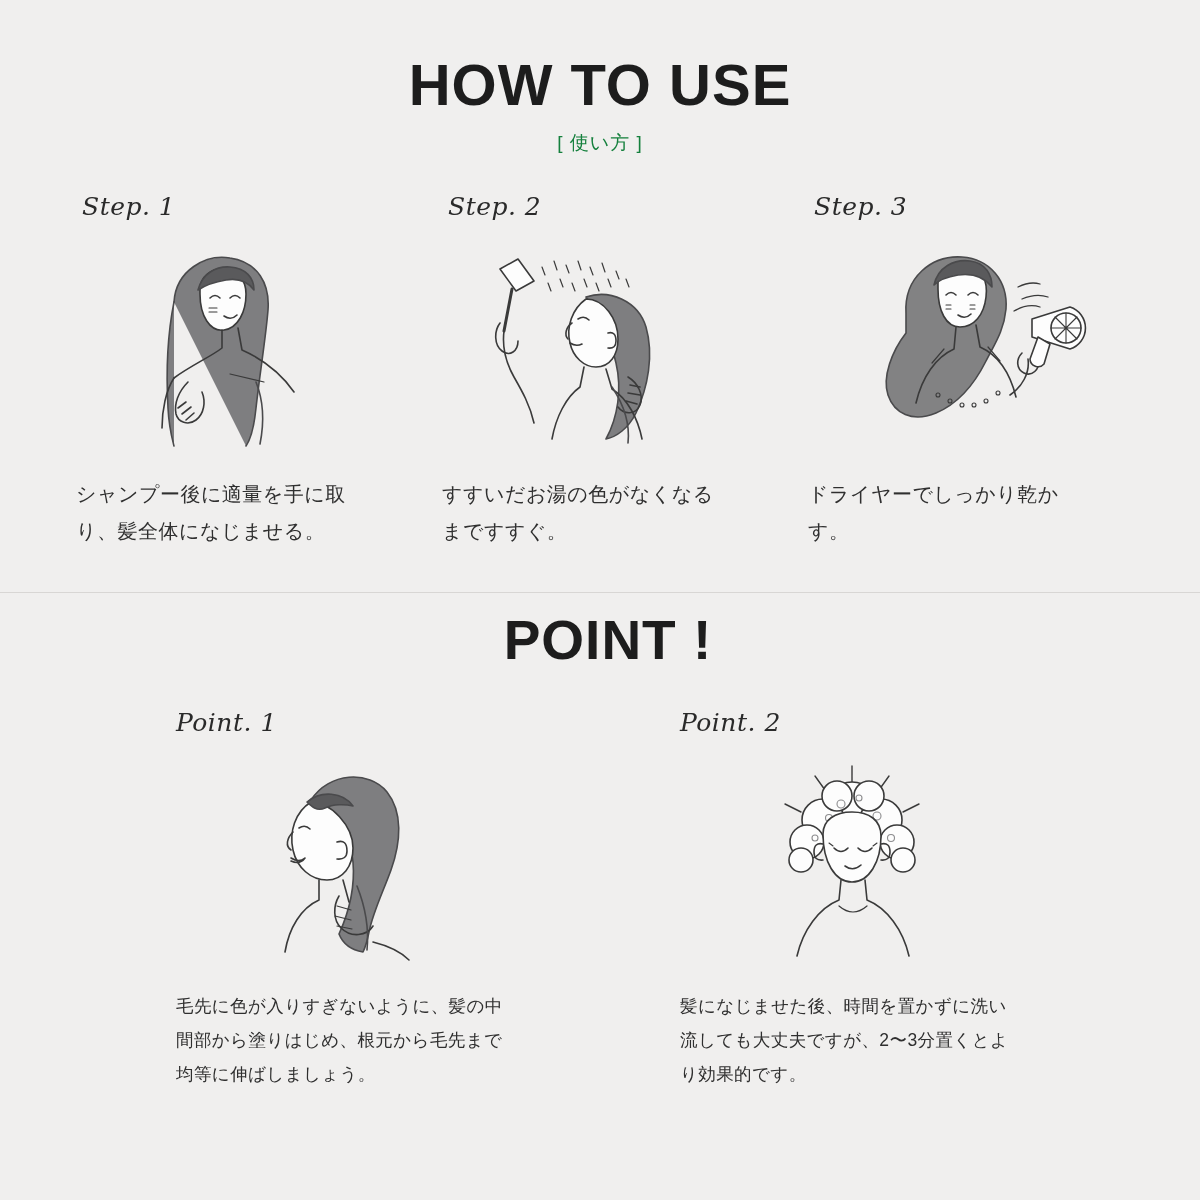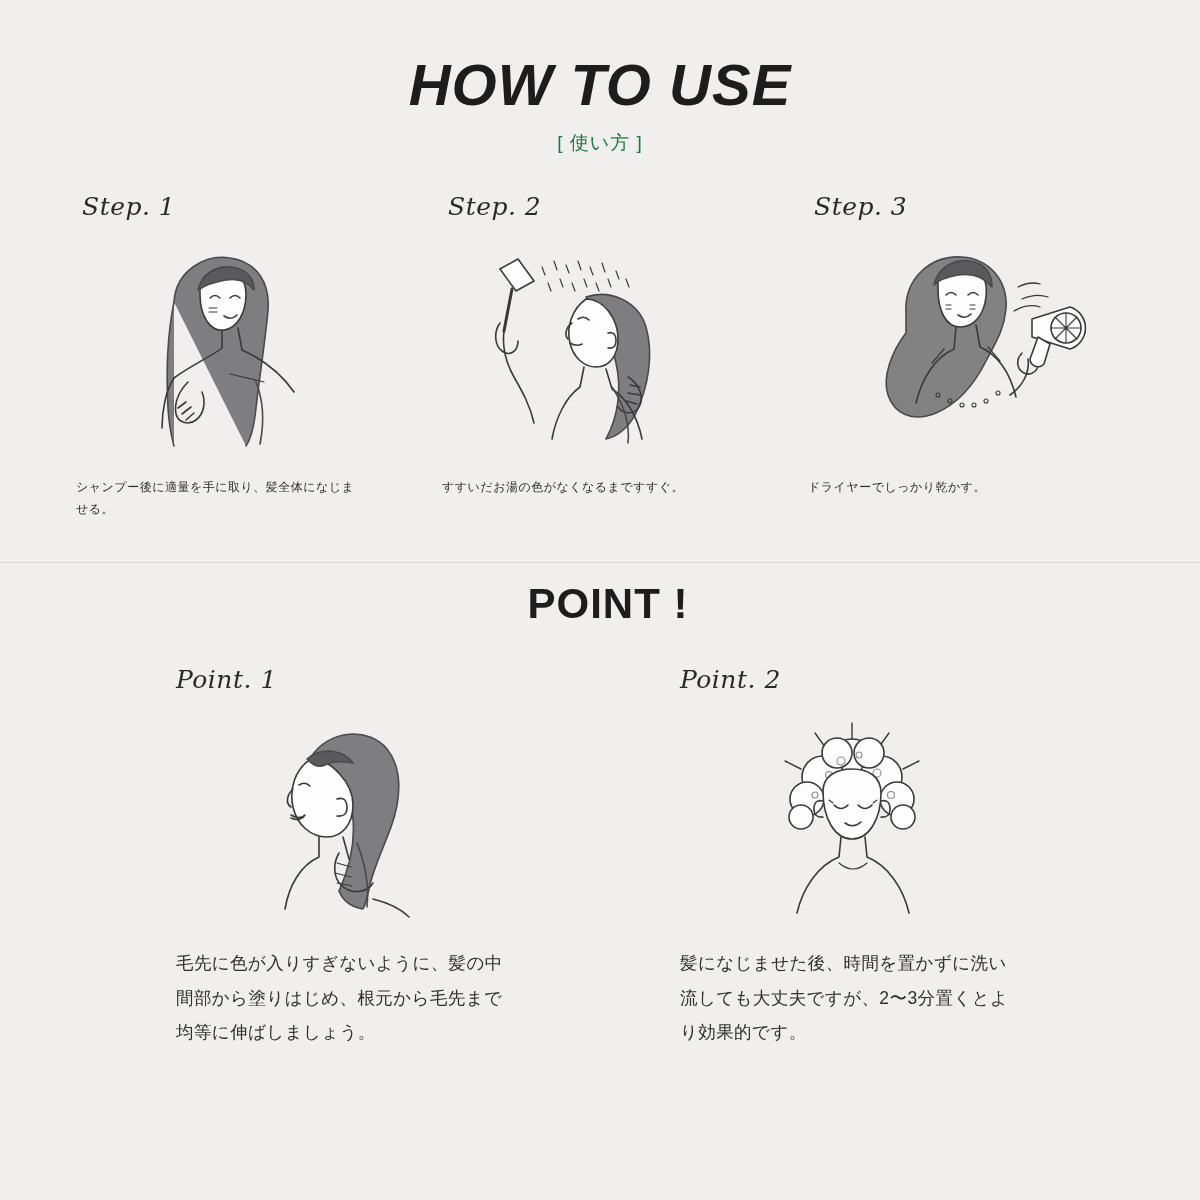--- a/index.html
+++ b/index.html
@@ -25,22 +25,22 @@
   
   .section-head {
     text-align: center;
   }
   .section-title {
     font-weight: 700;
     letter-spacing: 1px;
     color: #1d1d1d;
     line-height: 1;
   }
-  .how-title { font-size: 58px; margin-top: 56px; font-style: italic; }
-  .point-title { font-size: 42px; margin-top: 20px; padding-left: 16px; }
+  .how-title { font-size: 58px; margin-top: 56px; }
+  .point-title { font-size: 55px; margin-top: 20px; padding-left: 16px; }
   .section-sub {
     font-size: 19px;
     color: #15803d;
     margin-top: 16px;
     letter-spacing: 1px;
   }
 
   
   .steps-row {
     display: flex;
@@ -63,21 +63,21 @@
     letter-spacing: 0.5px;
   }
   .step-art {
     height: 235px;
     margin-top: 6px;
     display: flex;
     align-items: flex-end;
     justify-content: center;
   }
   .step-caption {
-    font-size: 12px;
+    font-size: 20px;
     line-height: 1.85;
     color: #2f2f2f;
     margin-top: 14px;
     margin-left: 26px;
     letter-spacing: 0.5px;
     max-width: 290px;
   }
 
   
   .divider {

